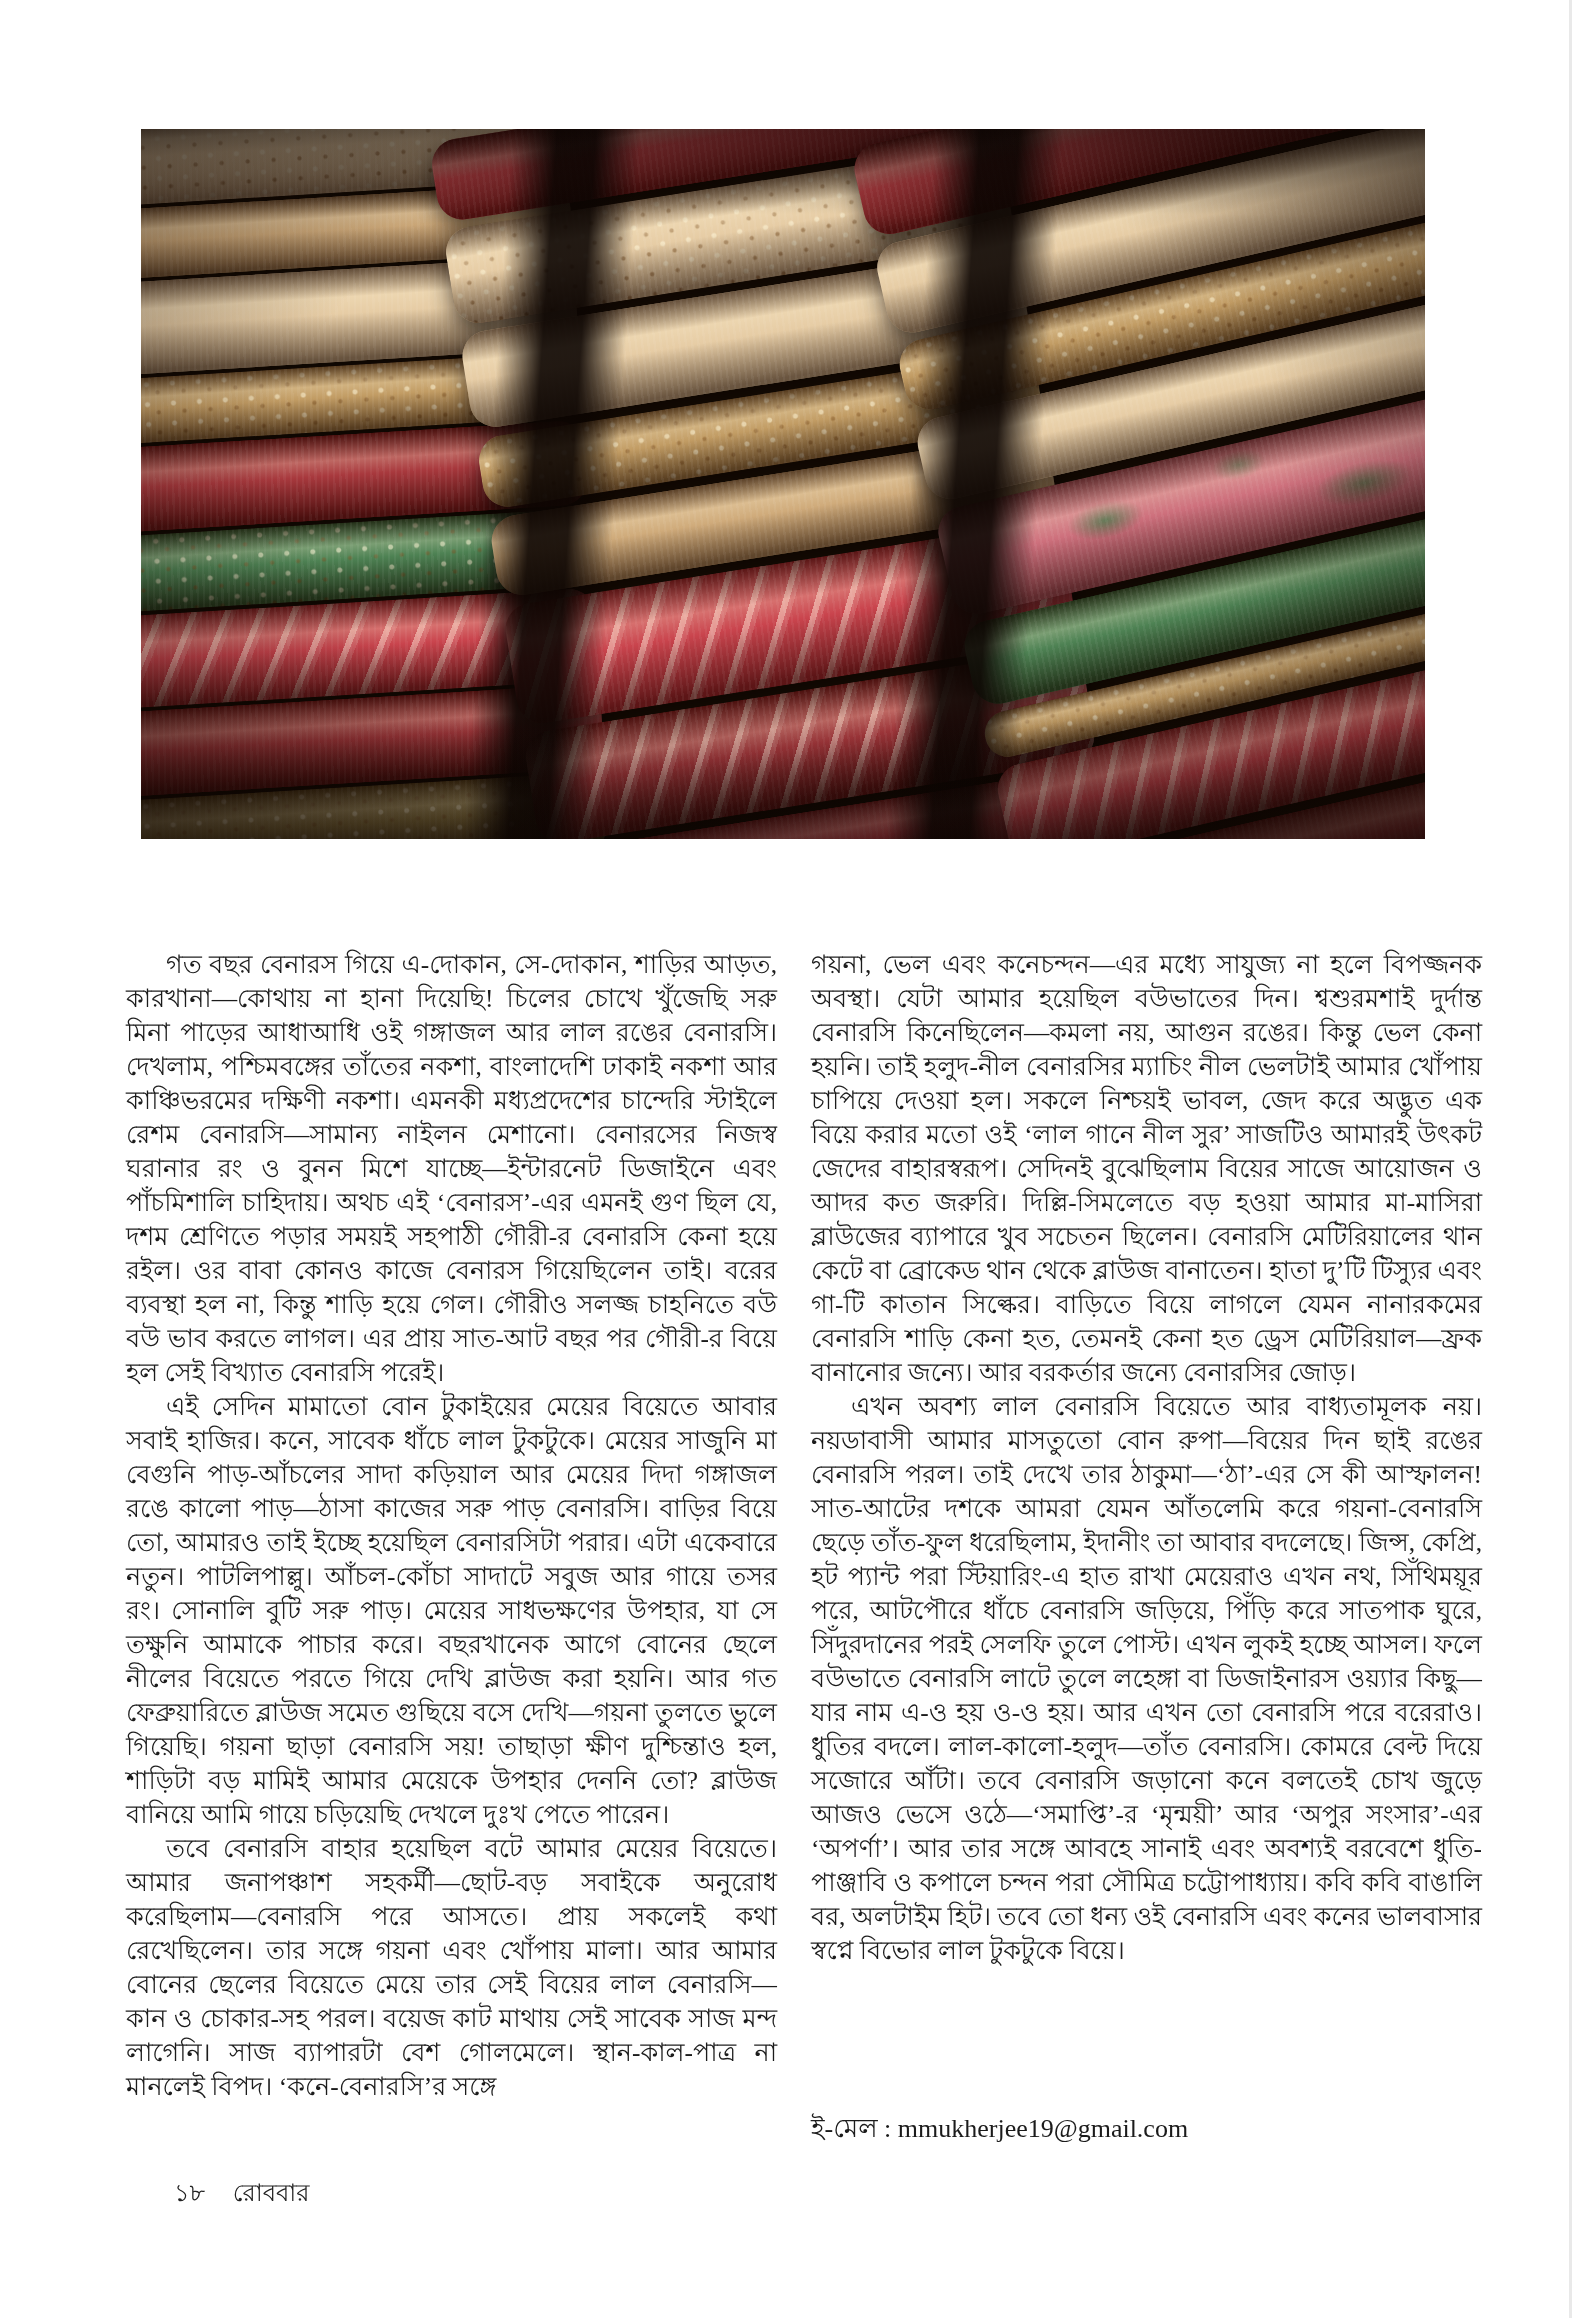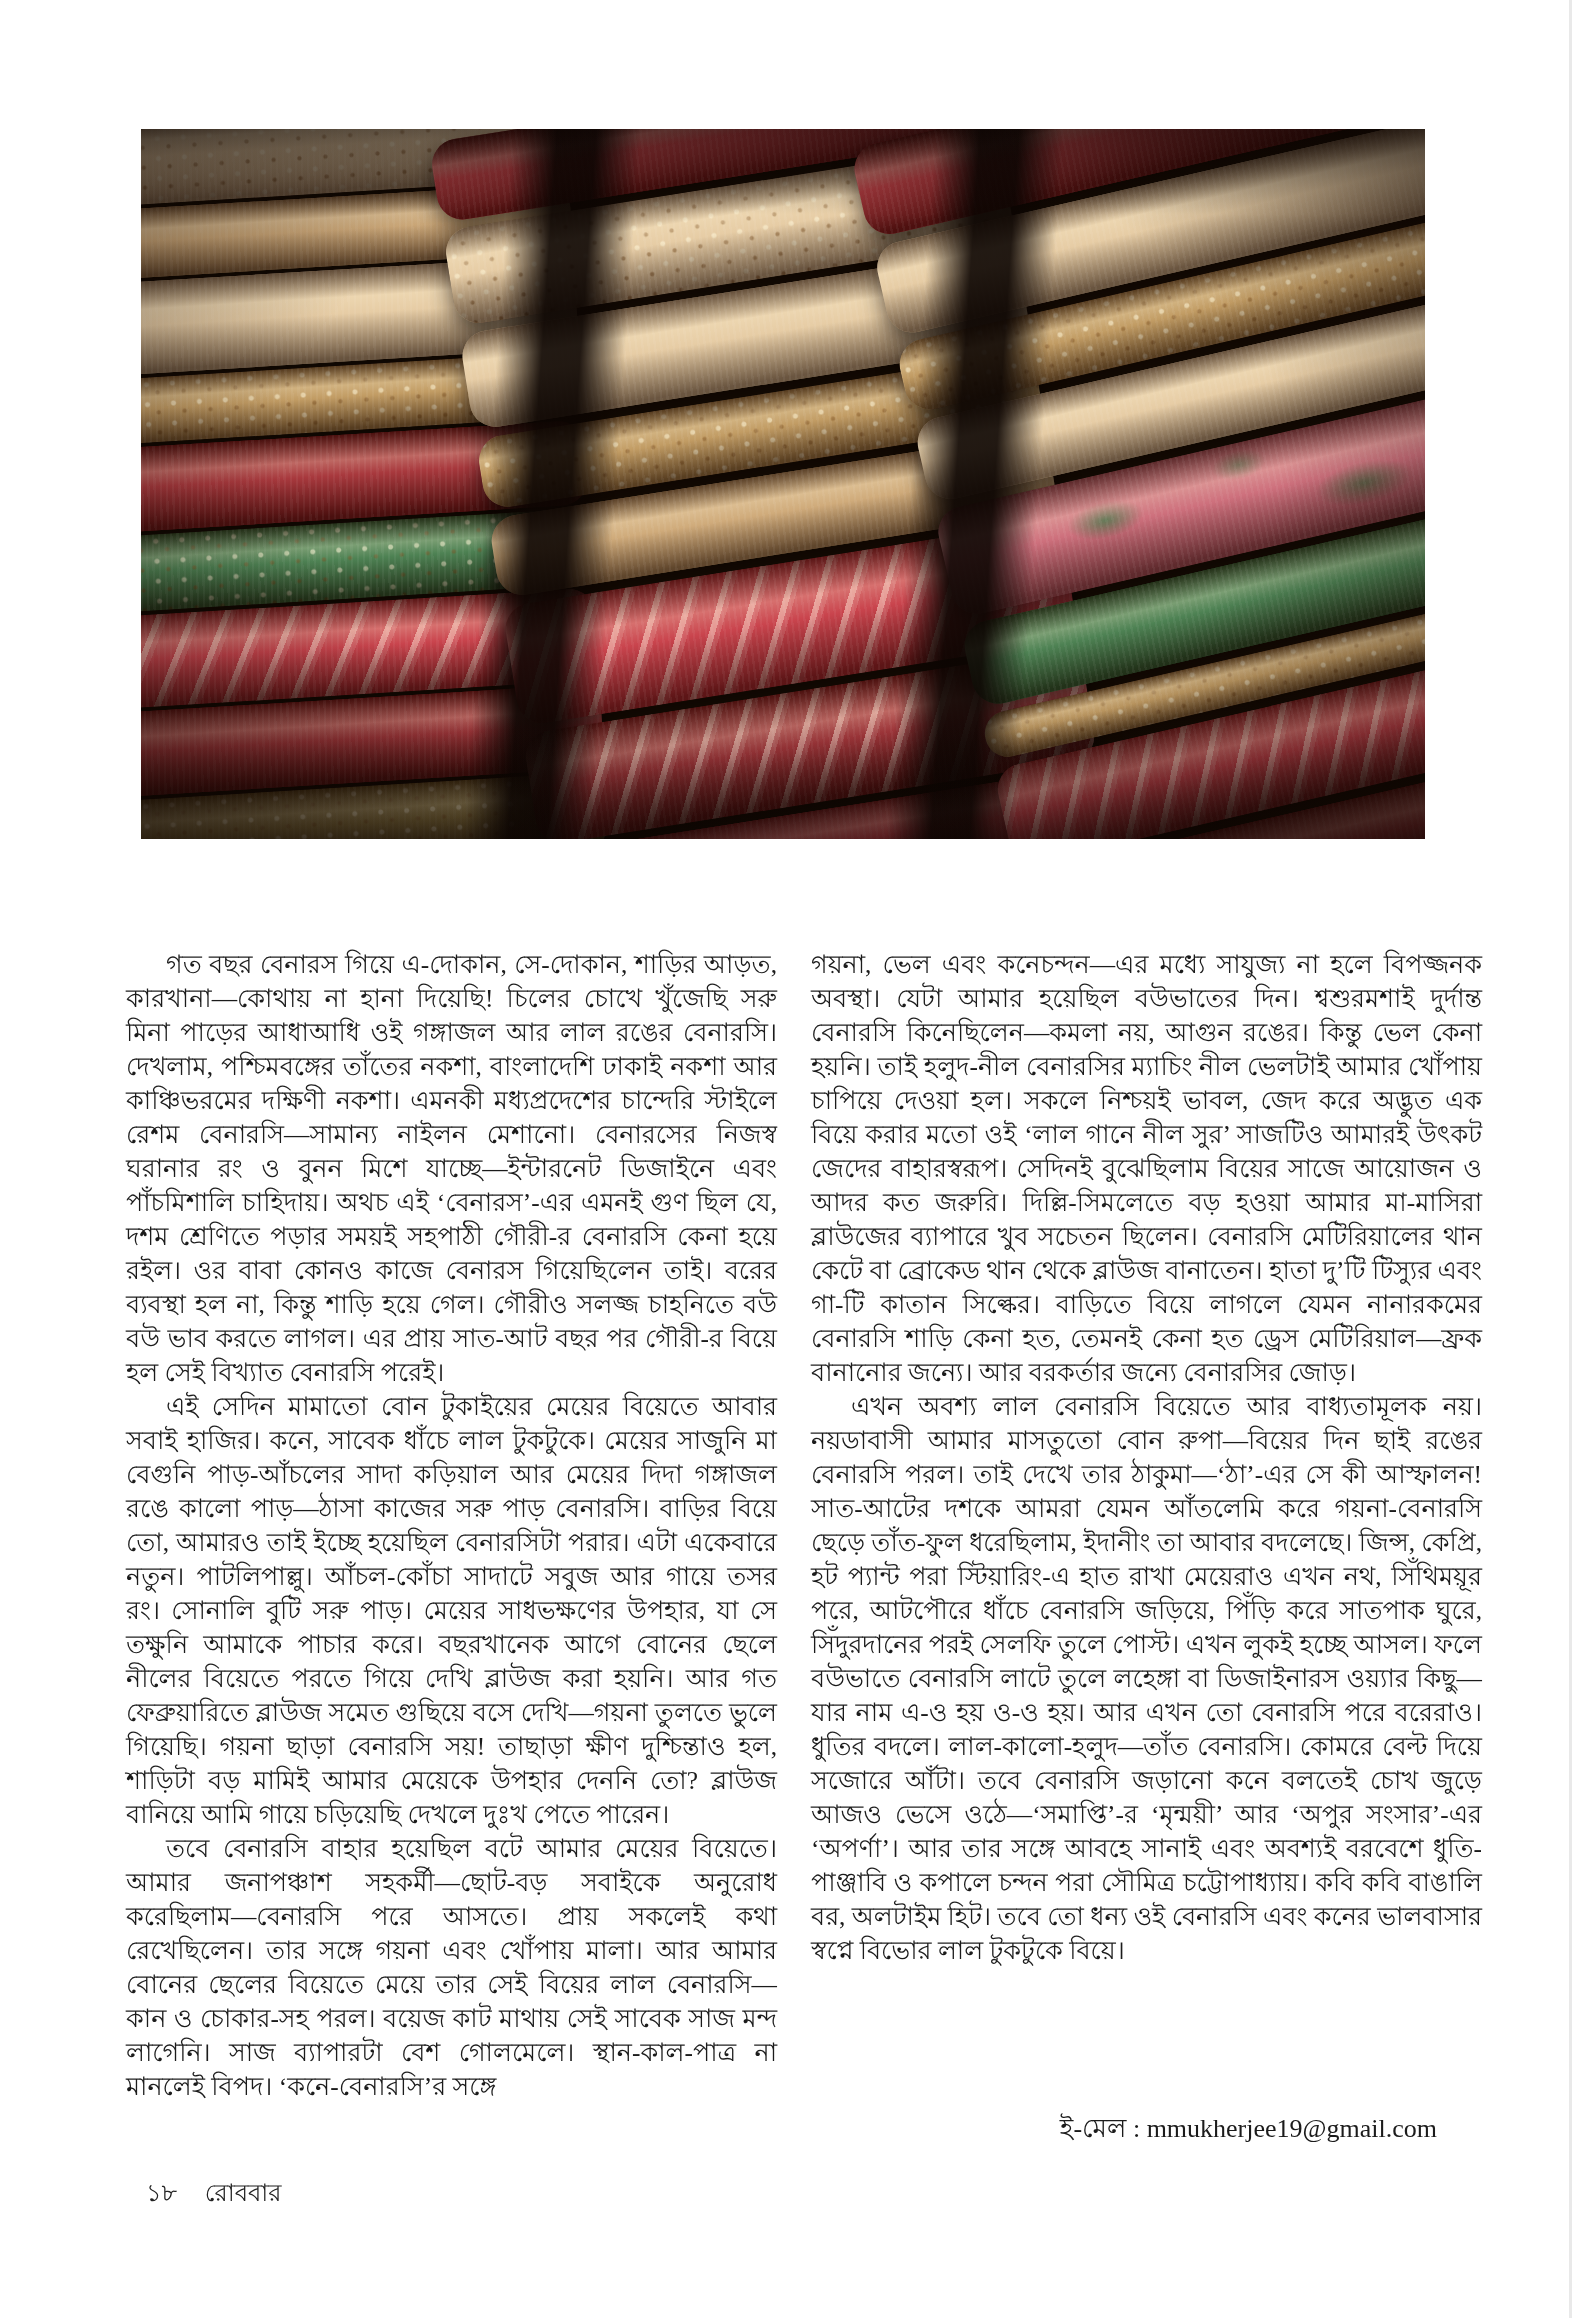--- a/index.html
+++ b/index.html
@@ -67,28 +67,28 @@
   .col{
     position:absolute;top:919px;text-align:justify;
     font-size:25.4px;line-height:34px;color:#1b1b1b;margin-top:28px;
   }
   .col-left{left:126px;width:651px;}
   .col-right{left:811px;width:671px;}
   .col p{margin:0;}
   .col p.indent{text-indent:40px;}
   .email-line{
     position:absolute;left:811px;top:2111px;width:671px;
-    text-align:right;padding-right:45px;box-sizing:border-box;
+    text-align:left;padding-right:45px;box-sizing:border-box;
     font-size:26px;line-height:35px;color:#1b1b1b;
   }
   .page-footer{
     position:absolute;left:146px;top:2179px;
     font-size:24px;line-height:28px;color:#222;
   }
-  .page-footer .num{display:inline-block;margin-right:21.6px;}
+  .page-footer .num{display:inline-block;margin-right:21.6px;margin-left:28px;}
   .scan-edge{
     position:absolute;top:0;right:0;width:3.8px;height:100%;
     background:#cfcfcf;opacity:.45;
   }
 </style>
 </head>
 <body>
 
 <div class="photo">
   <div class="pile pile-left">

